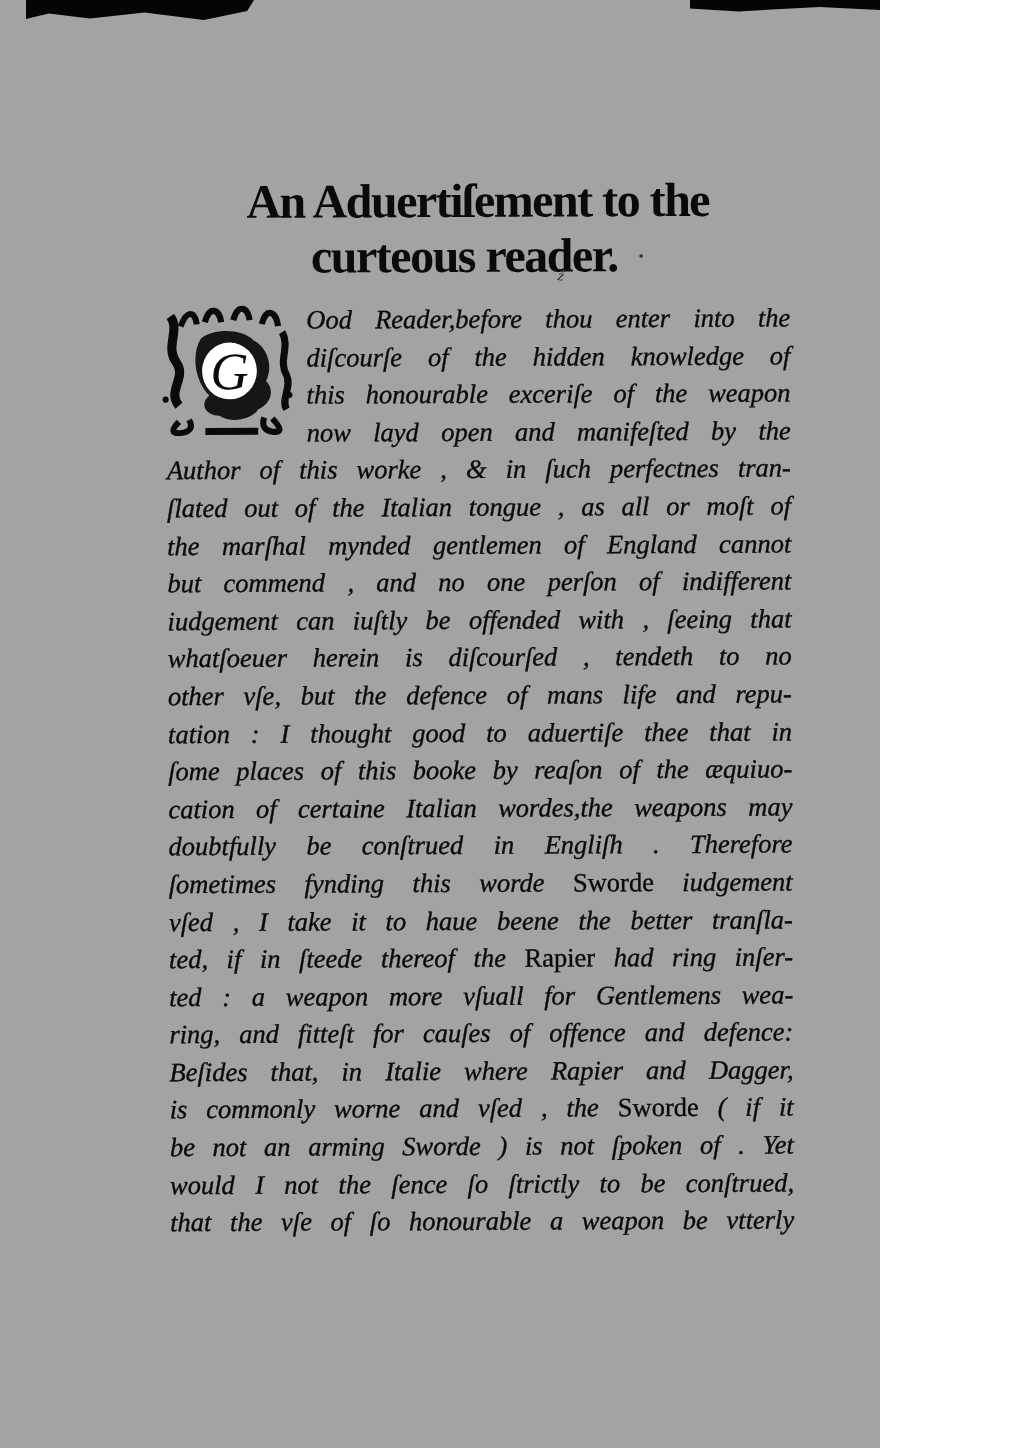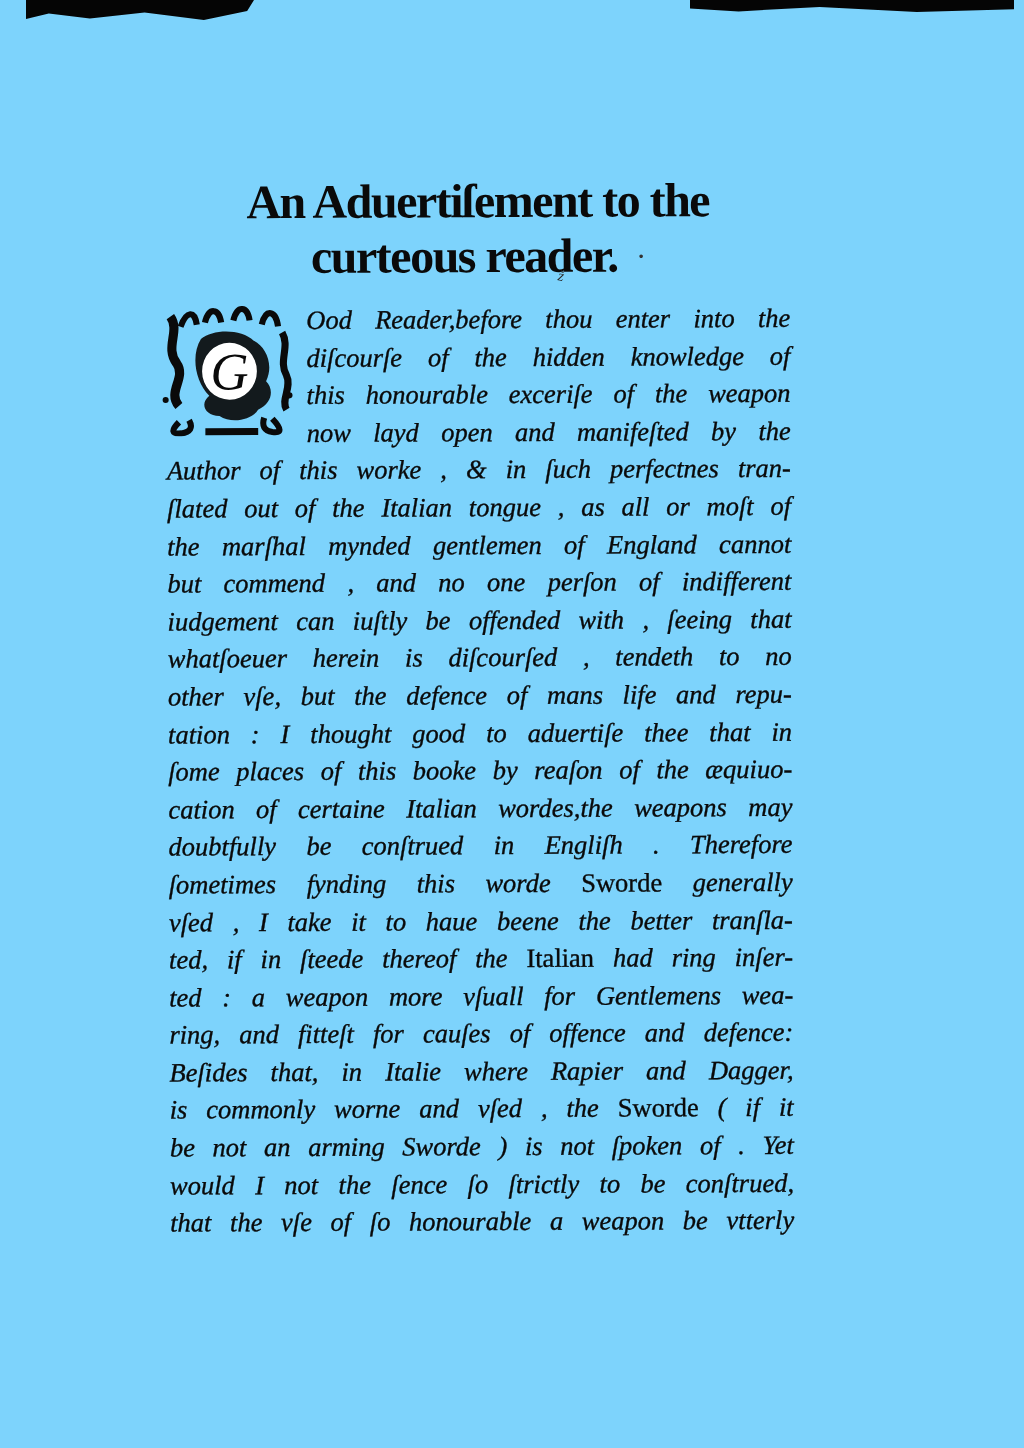--- a/index.html
+++ b/index.html
@@ -1,18 +1,18 @@
 <!DOCTYPE html>
 <html><head>
 <meta charset="utf-8">
 <style>
   html,body { margin:0; padding:0; background:#ffffff; }
   .page {
-    position:relative; width:1024px; height:1448px;
-    background:#7dd3fc; color:#0a0a0a; overflow:hidden;
+    position:relative; width:880px; height:1448px;
+    background:#a3a3a3; color:#0a0a0a; overflow:hidden;
     font-family:"Liberation Serif","DejaVu Serif",serif;
   }
   .scan-bar { position:absolute; background:#050505; }
   .scan-bar.left {
     left:26px; top:0; width:228px; height:20px;
     clip-path:polygon(0 0,100% 0,97% 55%,78% 100%,52% 62%,28% 92%,10% 68%,0 95%);
   }
   .scan-bar.right {
     left:690px; top:0; width:324px; height:12px;
     clip-path:polygon(0 0,100% 0,100% 78%,70% 100%,40% 58%,15% 95%,0 70%);
@@ -81,23 +81,23 @@
         <div class="bline"><span class="ital">ſlated out of the Italian tongue , as all or moſt of</span></div>
         <div class="bline"><span class="ital">the marſhal mynded gentlemen of England cannot</span></div>
         <div class="bline"><span class="ital">but commend , and no one perſon of indifferent</span></div>
         <div class="bline"><span class="ital">iudgement can iuſtly be offended with , ſeeing that</span></div>
         <div class="bline"><span class="ital">whatſoeuer herein is diſcourſed , tendeth to no</span></div>
         <div class="bline"><span class="ital">other vſe, but the defence of mans life and repu-</span></div>
         <div class="bline"><span class="ital">tation : I thought good to aduertiſe thee that in</span></div>
         <div class="bline"><span class="ital">ſome places of this booke by reaſon of the æquiuo-</span></div>
         <div class="bline"><span class="ital">cation of certaine Italian wordes,the weapons may</span></div>
         <div class="bline"><span class="ital">doubtfully be conſtrued in Engliſh . Therefore</span></div>
-        <div class="bline"><span class="ital">ſometimes fynding this worde </span><span class="rom">Sworde</span><span class="ital"> generally</span></div>
+        <div class="bline"><span class="ital">ſometimes fynding this worde </span><span class="rom">Sworde</span><span class="ital"> iudgement</span></div>
         <div class="bline"><span class="ital">vſed , I take it to haue beene the better tranſla-</span></div>
-        <div class="bline"><span class="ital">ted, if in ſteede thereof the </span><span class="rom">Italian</span><span class="ital"> had ring inſer-</span></div>
+        <div class="bline"><span class="ital">ted, if in ſteede thereof the </span><span class="rom">Rapier</span><span class="ital"> had ring inſer-</span></div>
         <div class="bline"><span class="ital">ted : a weapon more vſuall for Gentlemens wea-</span></div>
         <div class="bline"><span class="ital">ring, and fitteſt for cauſes of offence and defence:</span></div>
         <div class="bline"><span class="ital">Beſides that, in Italie where Rapier and Dagger,</span></div>
         <div class="bline"><span class="ital">is commonly worne and vſed , the </span><span class="rom">Sworde</span><span class="ital"> ( if it</span></div>
         <div class="bline"><span class="ital">be not an arming Sworde ) is not ſpoken of . Yet</span></div>
         <div class="bline"><span class="ital">would I not the ſence ſo ſtrictly to be conſtrued,</span></div>
         <div class="bline"><span class="ital">that the vſe of ſo honourable a weapon be vtterly</span></div>
       </div>
 
   </div>

